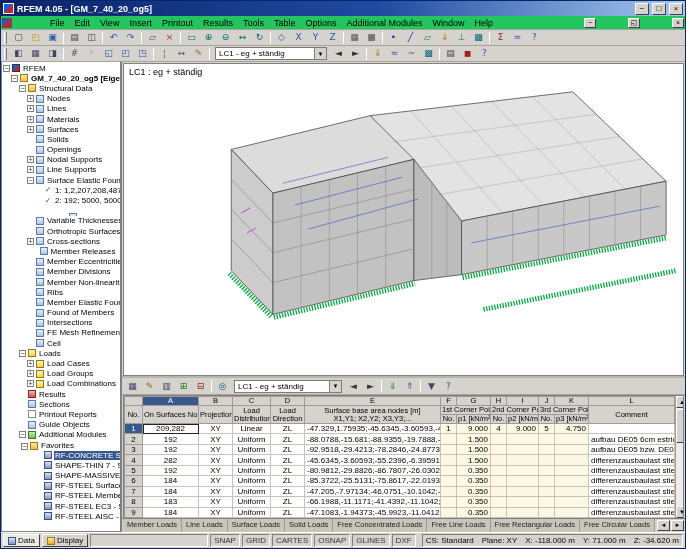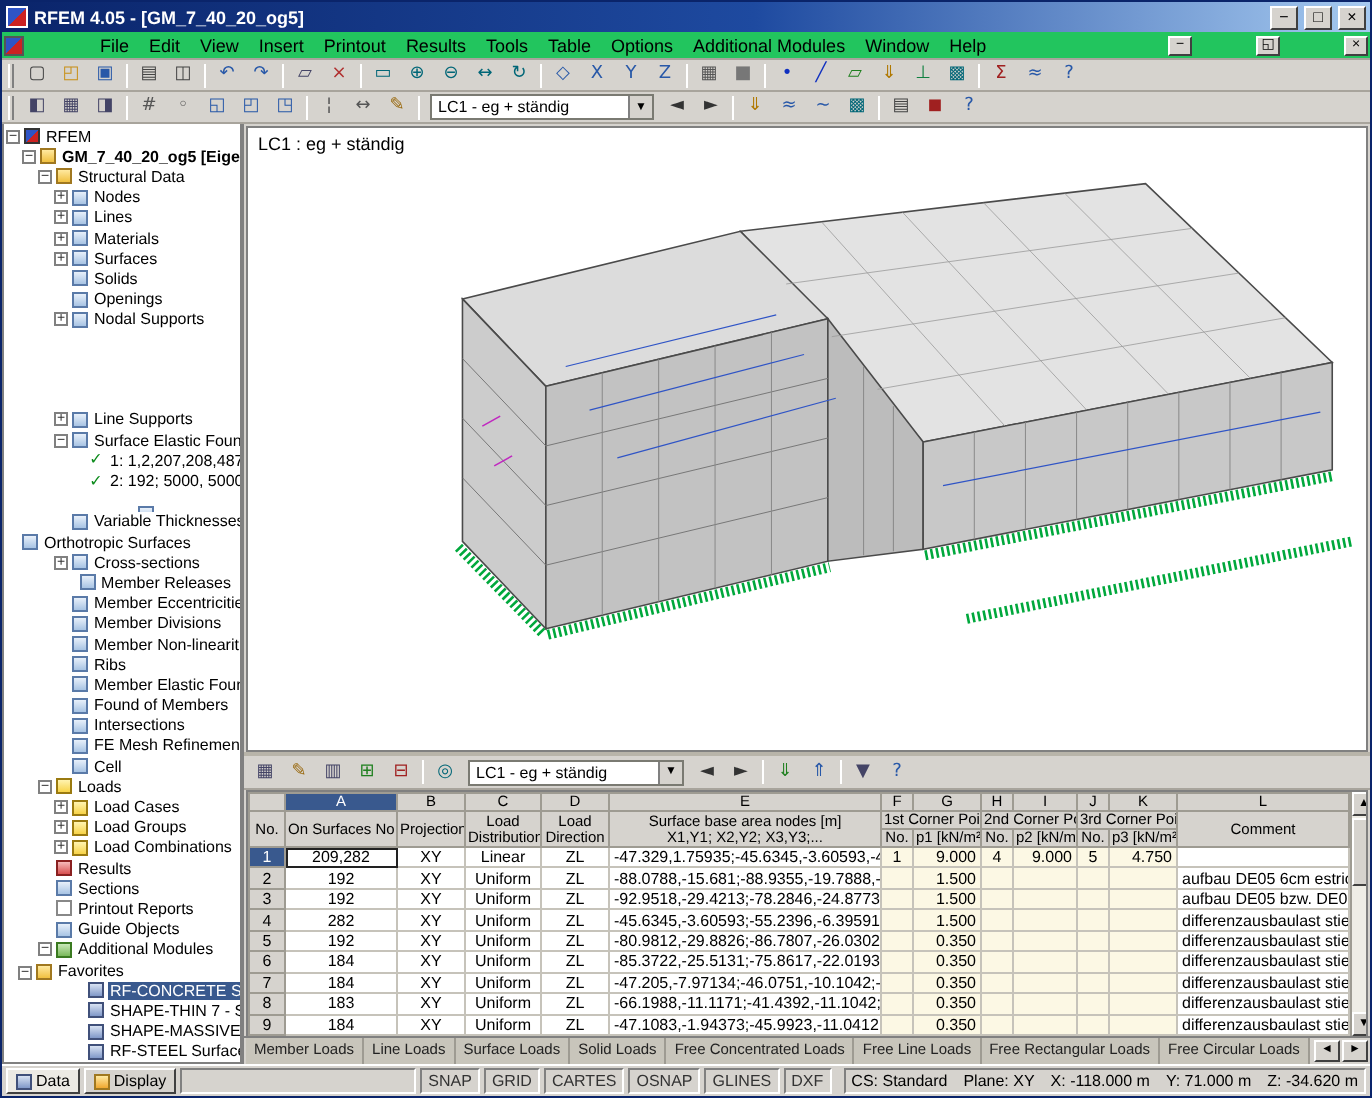--- a/index.html
+++ b/index.html
@@ -367,21 +367,21 @@
           <div class="tree-row" style="padding-left: 25px;">
             <span class="expander empty"></span>
             <span class="tico tico-item"></span>
             <span class="tree-label">Openings</span>
           </div>
           <div class="tree-row" style="padding-left: 25px;">
             <span class="expander">+</span>
             <span class="tico tico-item"></span>
             <span class="tree-label">Nodal Supports</span>
           </div>
-          <div class="tree-row" style="padding-left: 25px; margin-top: 40px;">
+          <div class="tree-row" style="padding-left: 25px;">
             <span class="expander">+</span>
             <span class="tico tico-item"></span>
             <span class="tree-label">Line Supports</span>
           </div>
           <div class="tree-row" style="padding-left: 25px;">
             <span class="expander">−</span>
             <span class="tico tico-item"></span>
             <span class="tree-label">Surface Elastic Founda...</span>
           </div>
           <div class="tree-row" style="padding-left: 33px;">
@@ -397,21 +397,21 @@
           <div class="tree-row" style="padding-left: 25px; flex-direction: column;">
             <span class="expander empty"></span>
             <span class="tico tico-item"></span>
             <span class="tree-label">Line Releases</span>
           </div>
           <div class="tree-row" style="padding-left: 25px;">
             <span class="expander empty"></span>
             <span class="tico tico-item"></span>
             <span class="tree-label">Variable Thicknesses</span>
           </div>
-          <div class="tree-row" style="">
+          <div class="tree-row" style="padding-left: 25px;">
             <span class="expander empty"></span>
             <span class="tico tico-item"></span>
             <span class="tree-label">Orthotropic Surfaces</span>
           </div>
           <div class="tree-row" style="padding-left: 25px;">
             <span class="expander">+</span>
             <span class="tico tico-item"></span>
             <span class="tree-label">Cross-sections</span>
           </div>
           <div class="tree-row" style="padding-left: 25px; justify-content: center;">
@@ -502,21 +502,21 @@
           <div class="tree-row" style="padding-left: 17px;">
             <span class="expander empty"></span>
             <span class="tico tico-item"></span>
             <span class="tree-label">Guide Objects</span>
           </div>
           <div class="tree-row" style="padding-left: 17px;">
             <span class="expander">−</span>
             <span class="tico tico-modules"></span>
             <span class="tree-label">Additional Modules</span>
           </div>
-          <div class="tree-row" style="padding-left: 7px; align-items: flex-end;">
+          <div class="tree-row" style="padding-left: 19px; align-items: flex-end;">
             <span class="expander">−</span>
             <span class="tico tico-fav"></span>
             <span class="tree-label">Favorites</span>
           </div>
           <div class="tree-row selected" style="padding-left: 33px;">
             <span class="expander empty"></span>
             <span class="tico tico-module"></span>
             <span class="tree-label">RF-CONCRETE Surf...</span>
           </div>
           <div class="tree-row" style="padding-left: 33px;">

